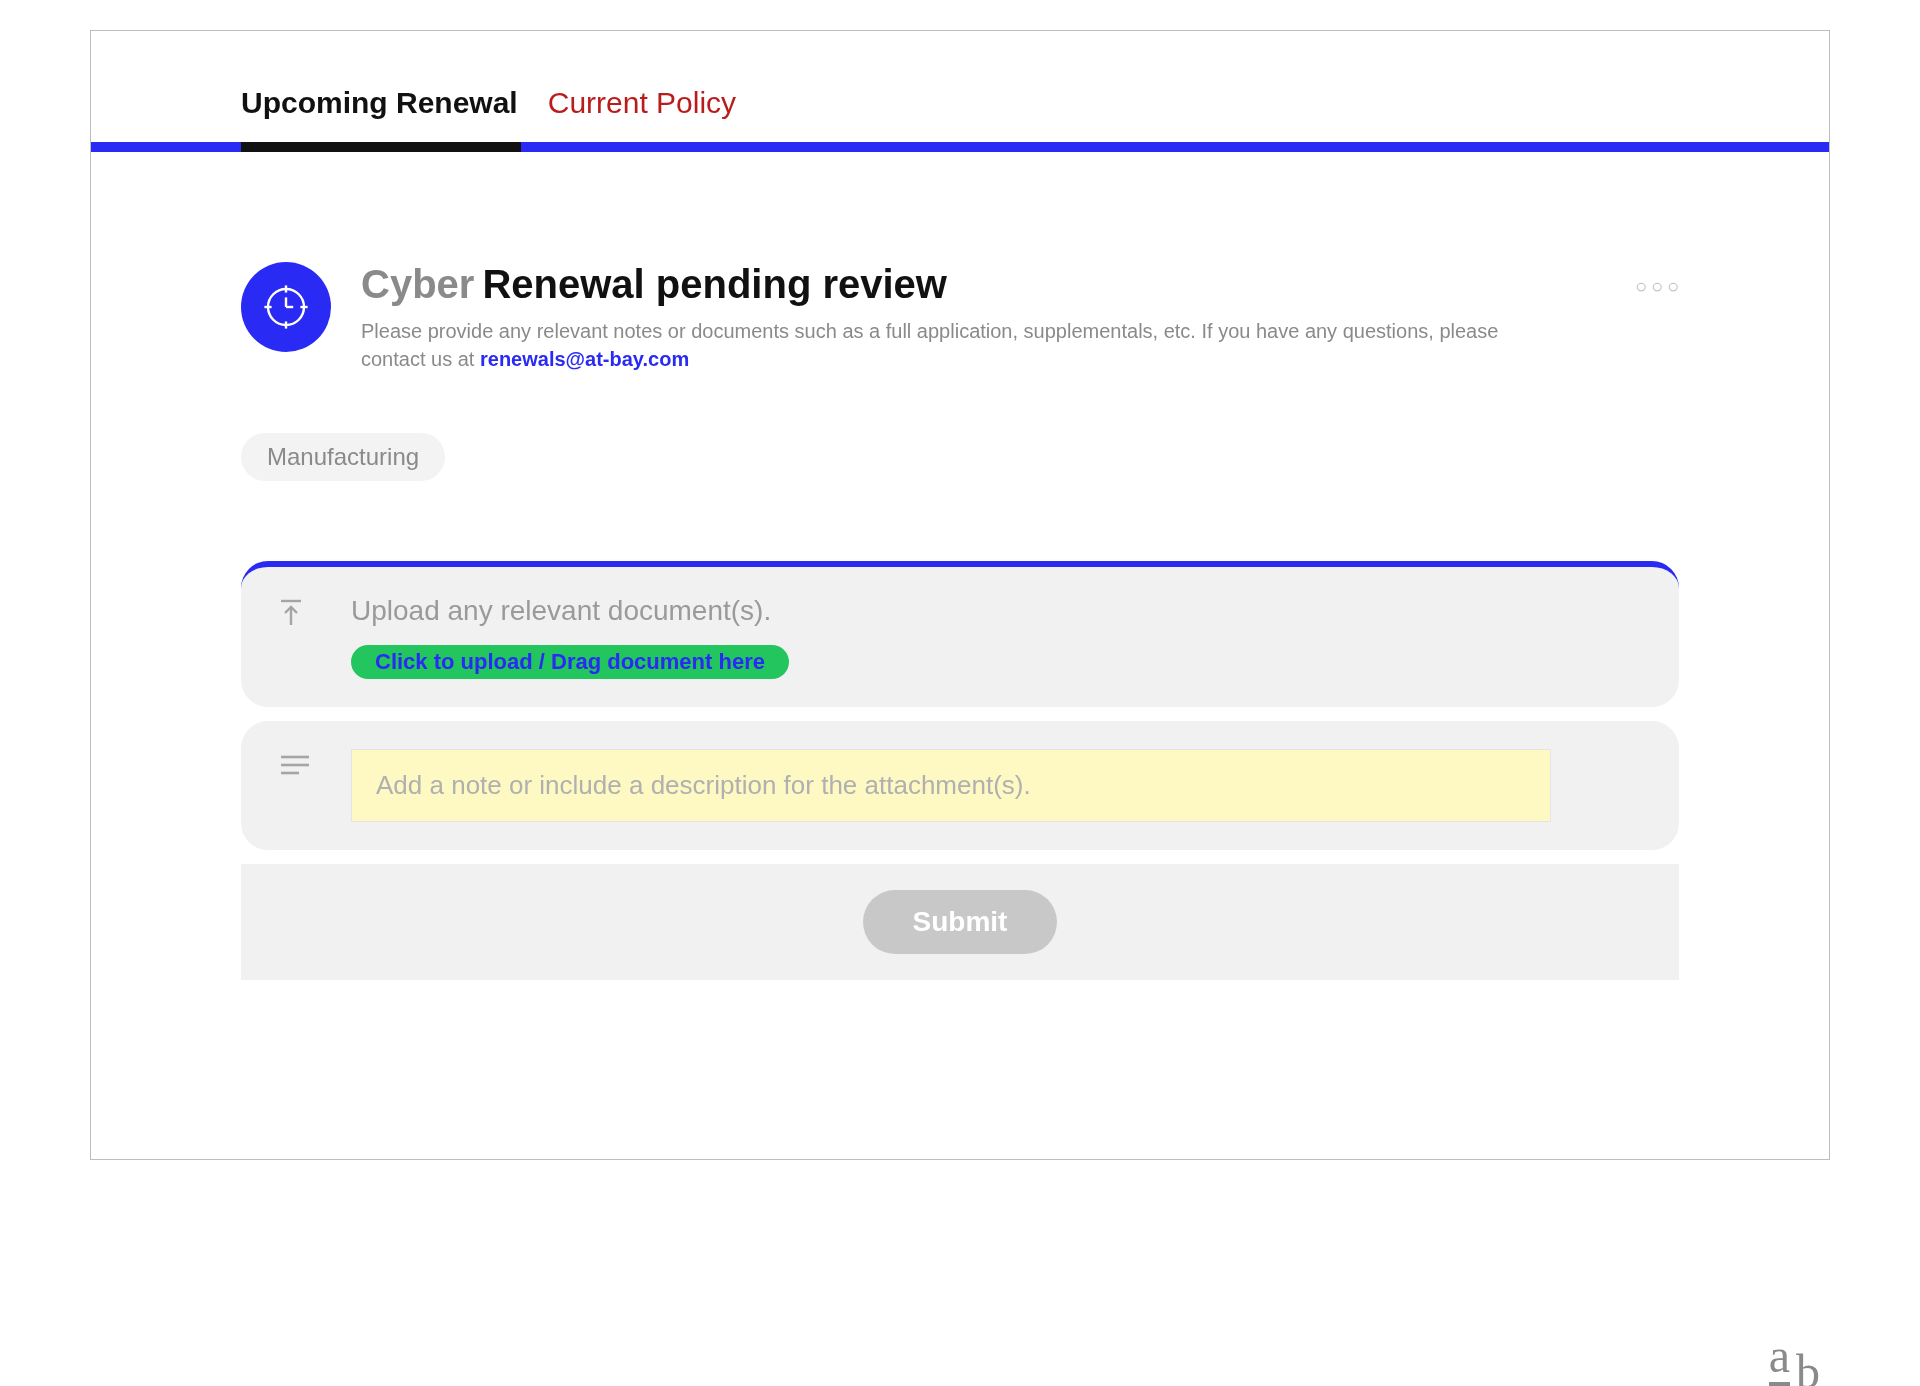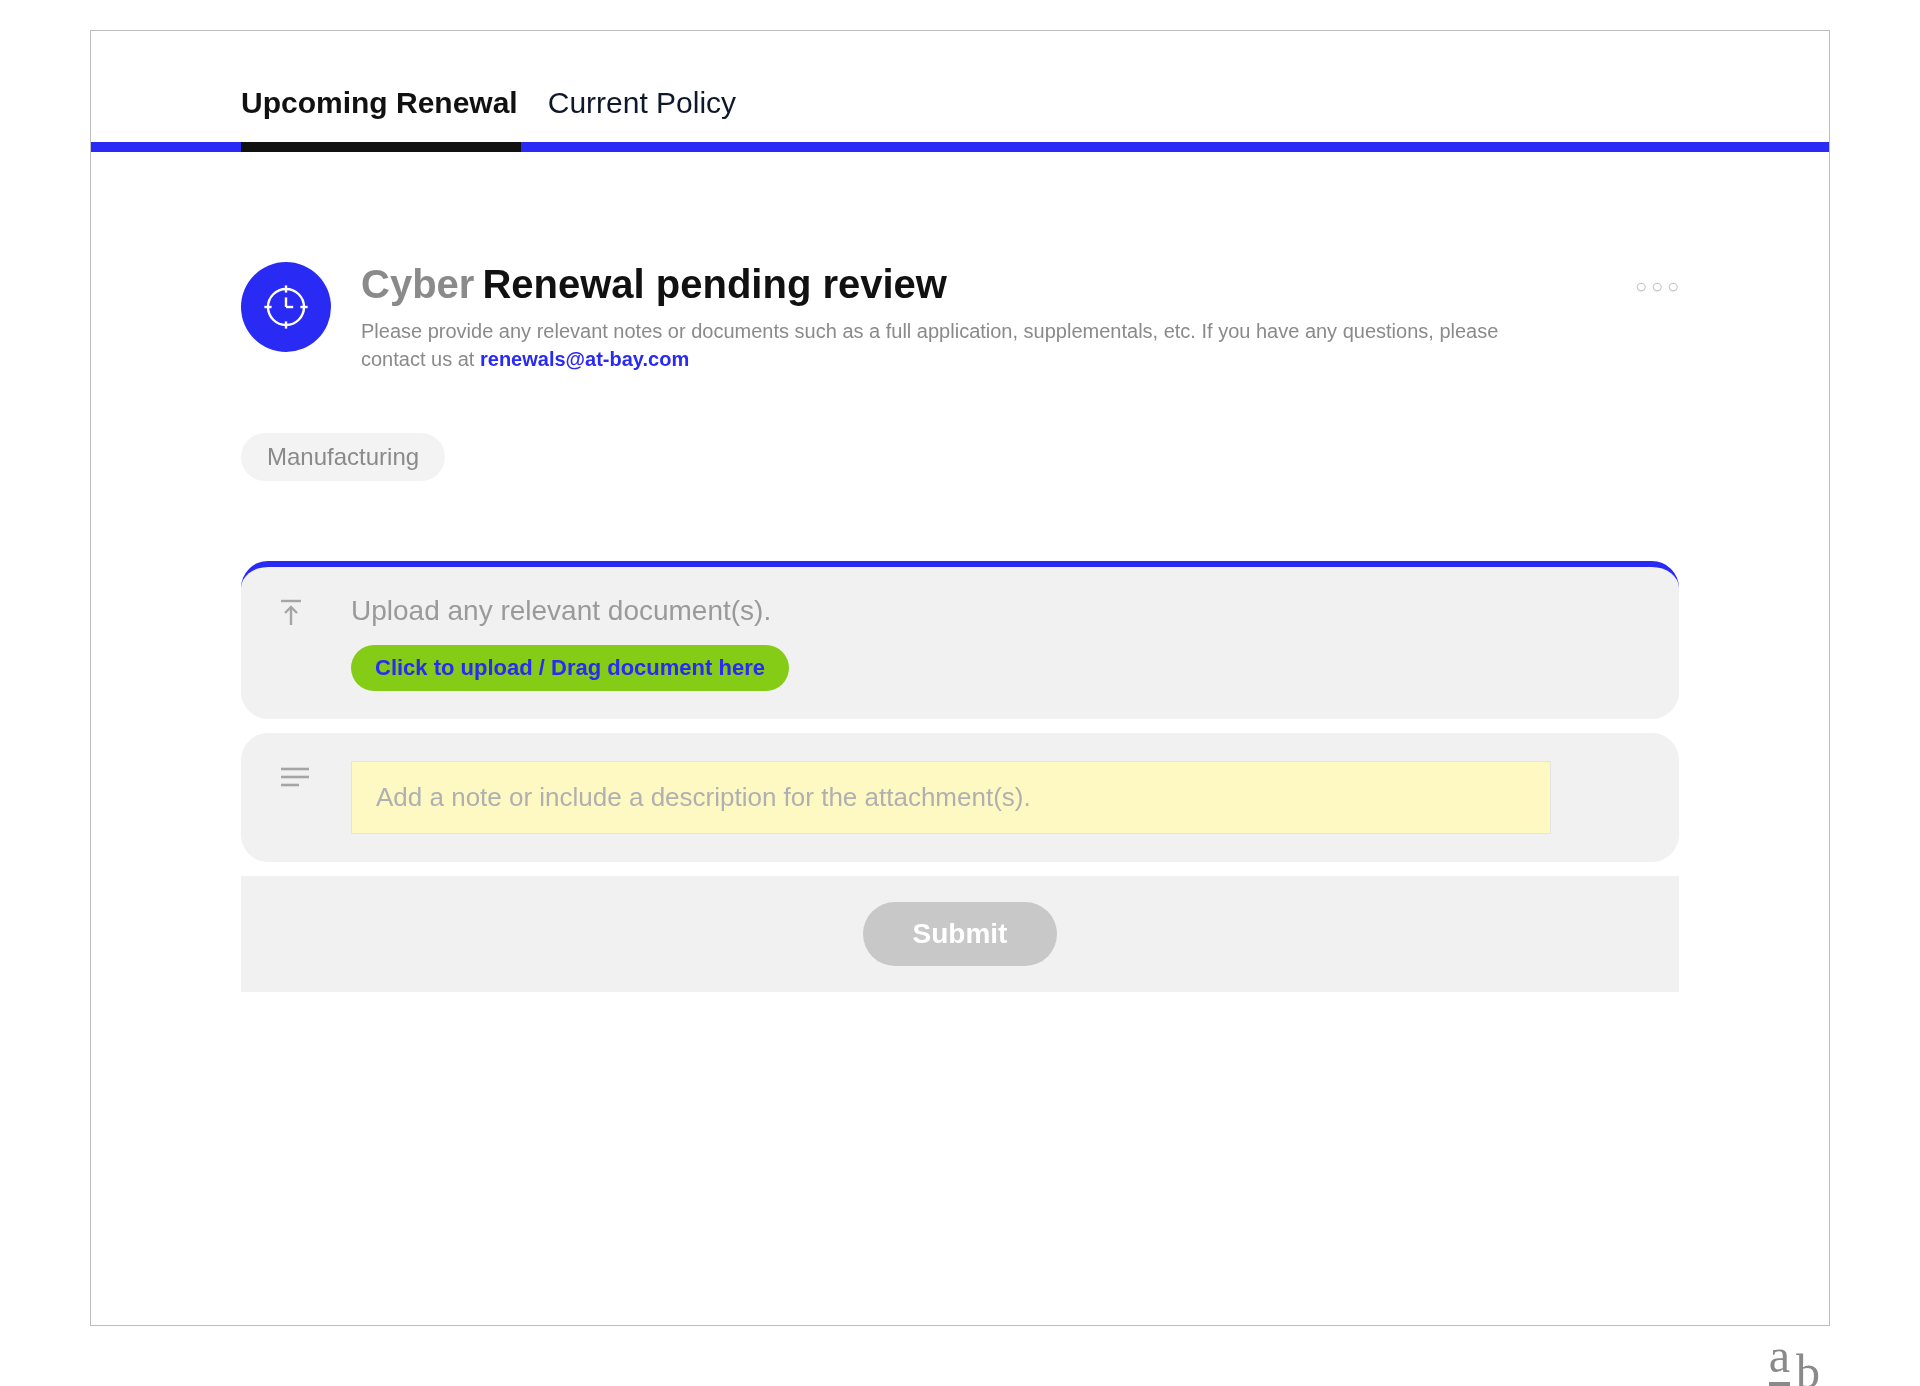--- a/index.html
+++ b/index.html
@@ -1,34 +1,34 @@
 <!DOCTYPE html>
 <html><head>
 <meta charset="utf-8">
 <style>
   * { box-sizing: border-box; margin: 0; padding: 0; }
   html, body { width: 1920px; height: 1386px; font-family: -apple-system, BlinkMacSystemFont, "Segoe UI", Helvetica, Arial, sans-serif; background: #fff; }
   .outer {
     position: absolute;
     left: 90px; top: 30px;
-    width: 1740px; height: 1296px;
+    width: 1740px; height: 1130px;
     border: 1.5px solid #bdbdbd;
     background: #fff;
   }
   .tabs {
     display: flex;
     gap: 30px;
     padding: 55px 0 0 150px;
     font-size: 30px;
     align-items: flex-end;
   }
   .tab {
     padding-bottom: 22px;
     font-weight: 400;
-    color: #0f172a;
+    color: #b91c1c;
     cursor: pointer;
   }
   .tab.active {
     font-weight: 800;
     color: #111;
   }
   .tabline {
     position: relative;
     height: 10px;
     background: #2a2af5;
@@ -109,25 +109,25 @@
     margin-top: 4px;
     flex-shrink: 0;
   }
   .panel .pbody { flex: 1; }
   .upload-label {
     color: #9a9a9a;
     font-size: 28px;
     margin-bottom: 18px;
   }
   .upload-btn {
-    background: #84cc16;
+    background: #22c55e;
     color: #2a2af5;
     font-weight: 700;
     font-size: 22px;
-    padding: 10px 24px;
+    padding: 4px 24px;
     border-radius: 999px;
     display: inline-block;
     cursor: pointer;
   }
   .note-input {
     width: 1200px;
     background: #fef9c3;
     border: 1px solid #e4e4e4;
     padding: 20px 24px;
     font-size: 26px;

